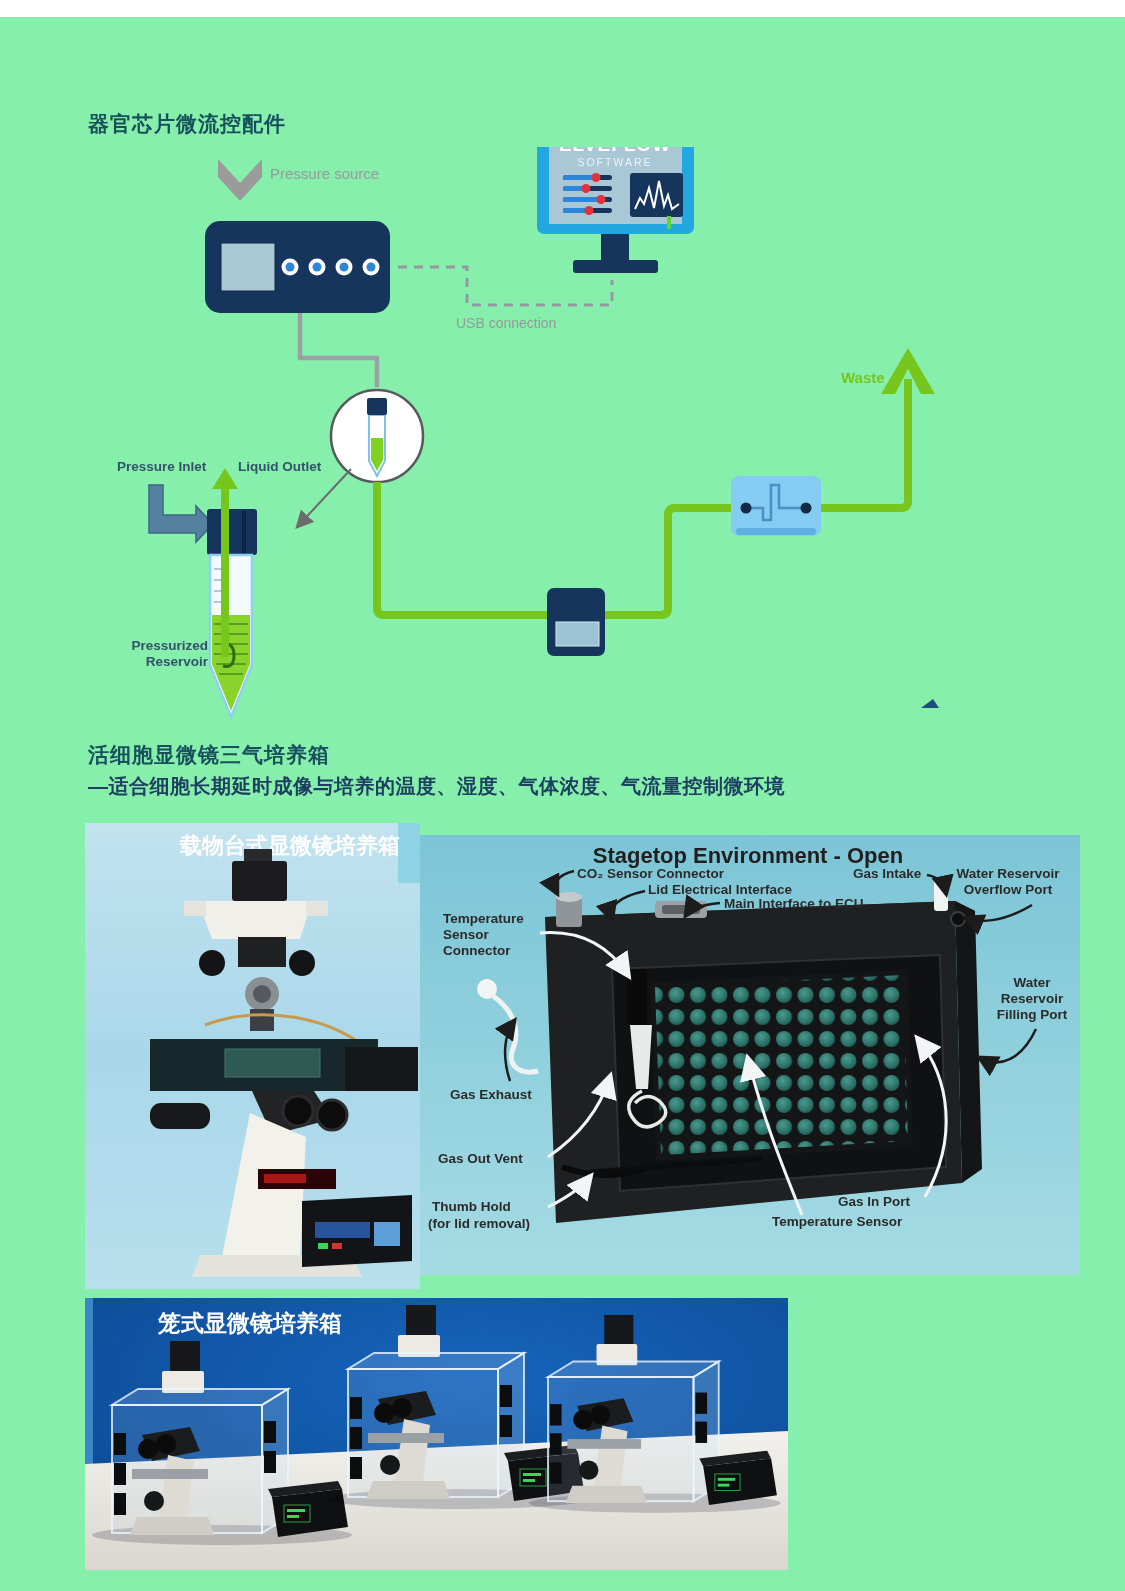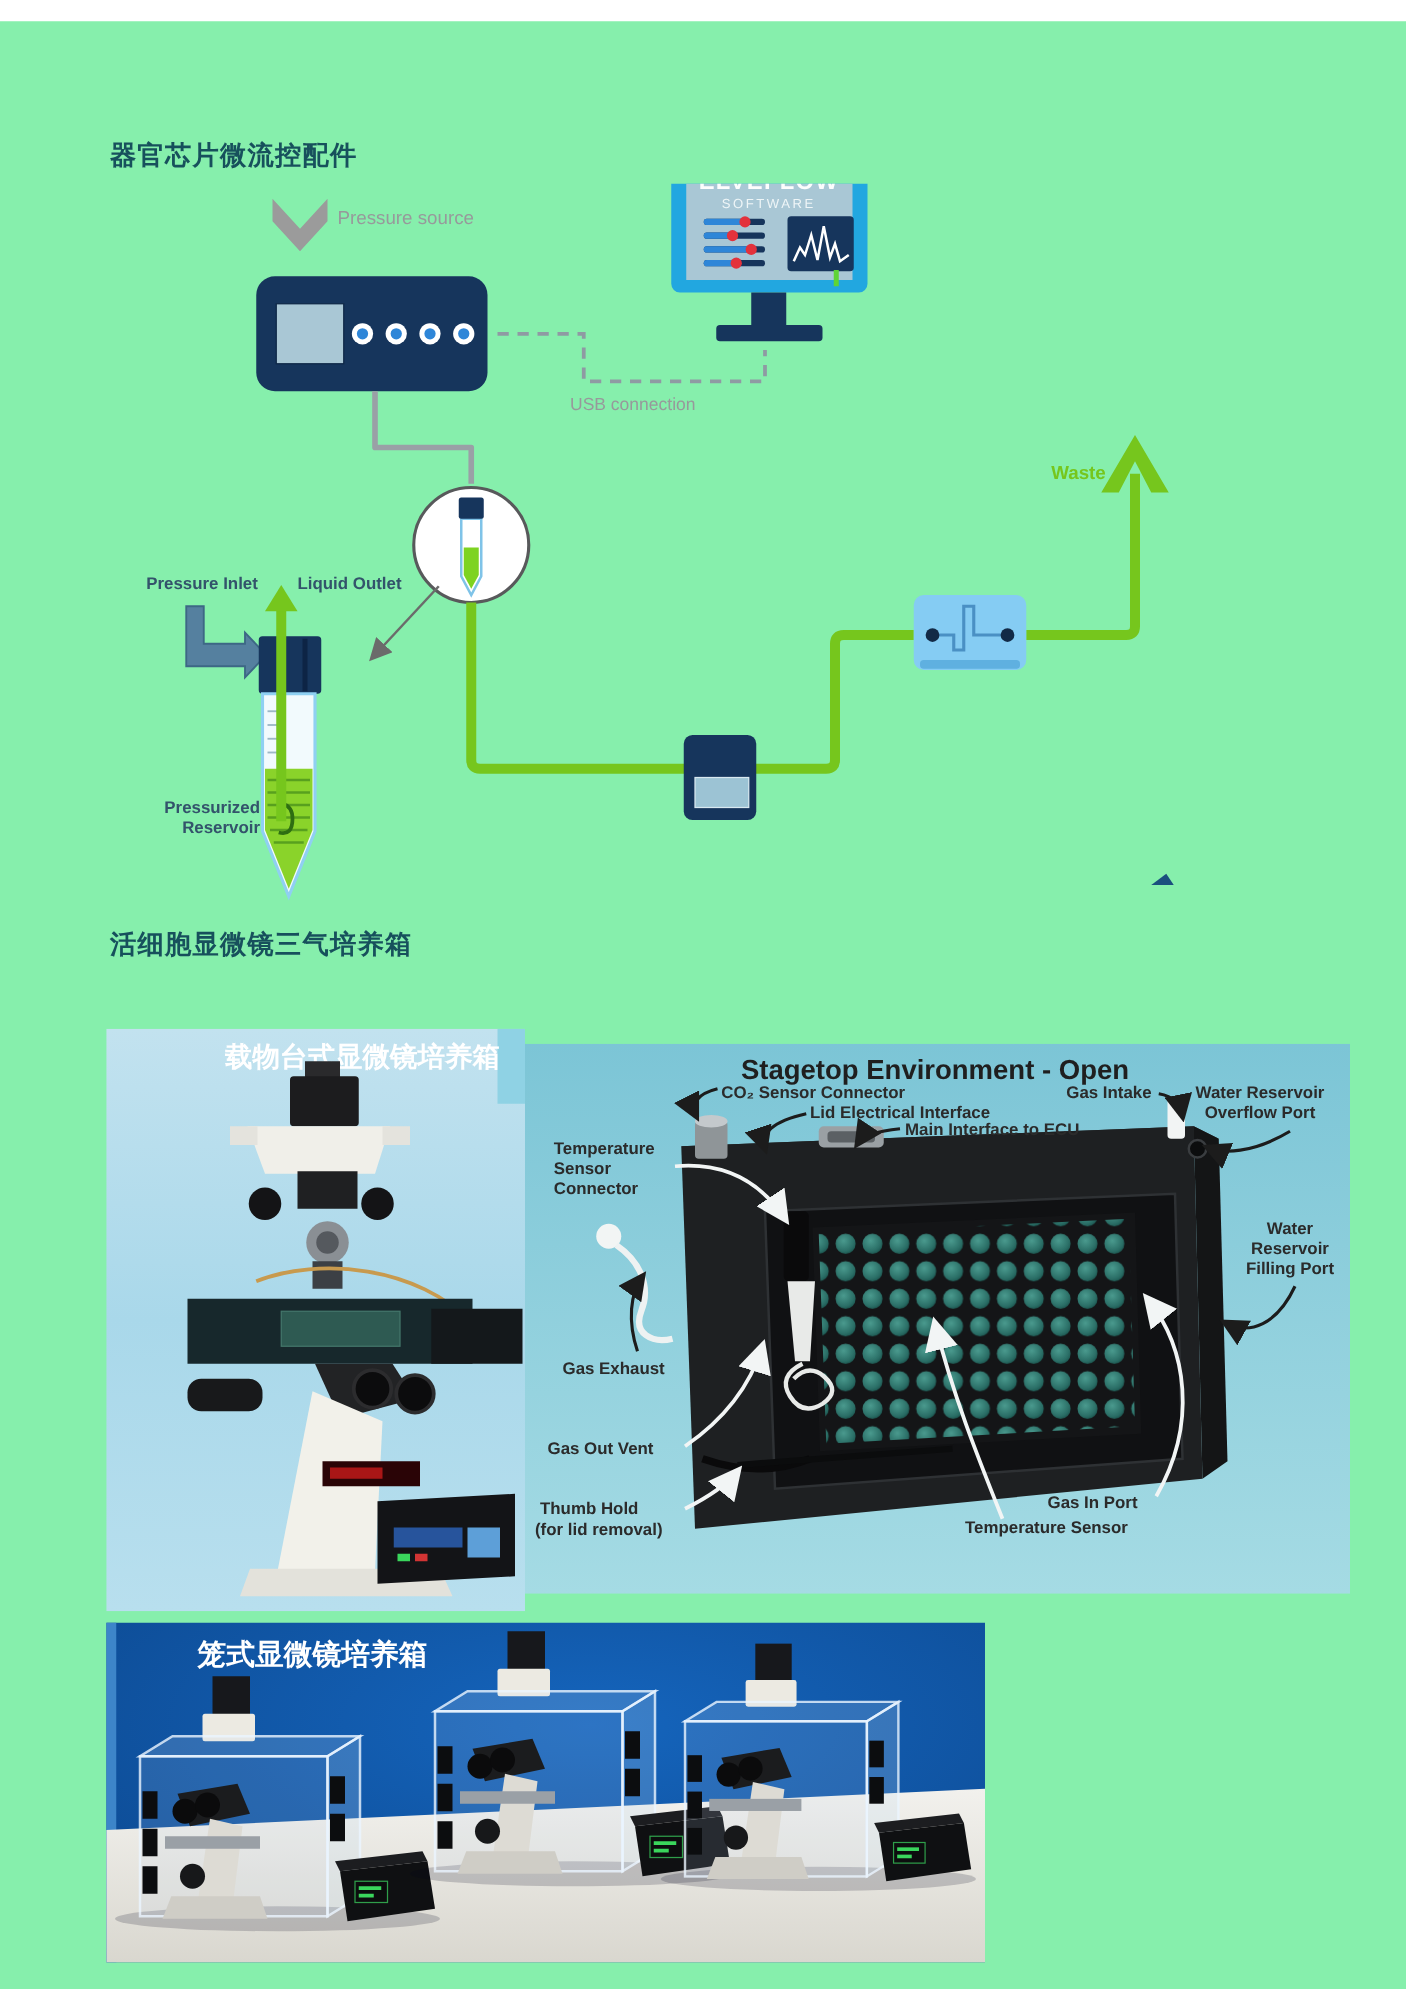--- a/index.html
+++ b/index.html
@@ -146,20 +146,21 @@
       <circle cx="806" cy="491" r="5.5" fill="#122a46"></circle>
     </g>
 
     <polygon points="881,377 908,331 935,377 921,377 908,352 895,377" fill="#76c61d"></polygon>
     <text x="841" y="366" fill="#76c61d" font-size="15" font-weight="bold">Waste</text>
 
     <polygon points="921,691 939,691 933,682" fill="#1b4f7e"></polygon>
   </svg>
 
   <div class="abs h-teal" style="left:88px;top:724px;font-family:Liberation Serif, serif;">活细胞显微镜三气培养箱</div>
+  <div class="abs h-sub" style="left:88px;top:756px;">—适合细胞长期延时成像与培养的温度、湿度、气体浓度、气流量控制微环境</div>
 
   <svg class="abs" style="left:85px;top:806px;" width="335" height="466" viewBox="85 806 335 466">
     <defs>
       <linearGradient id="skyL" x1="0" y1="0" x2="0" y2="1">
         <stop offset="0" stop-color="#c2e2ef"></stop>
           <stop offset="0.5" stop-color="#a9d8ea"></stop>
         <stop offset="1" stop-color="#b8dfee"></stop>
       </linearGradient>
     </defs>
     <rect x="85" y="806" width="335" height="466" fill="url(#skyL)"></rect>

